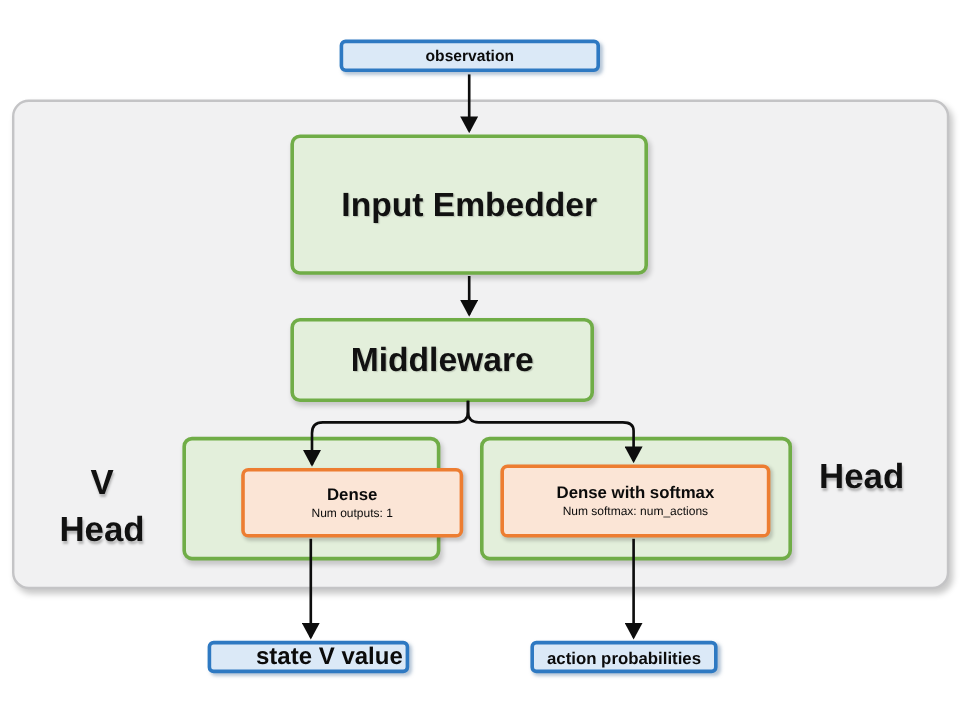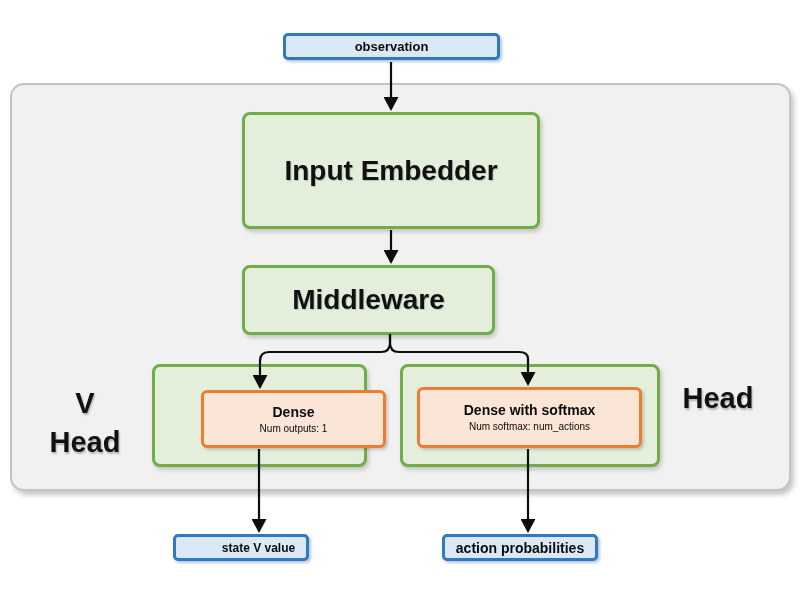--- a/index.html
+++ b/index.html
@@ -35,21 +35,21 @@
     border-radius: 5px;
     display: flex;
     align-items: center;
     justify-content: center;
     font-weight: bold;
     font-size: 13px;
     color: #0b0b0b;
     box-shadow: 2px 2px 3px rgba(120,150,180,0.55);
   }
   #observation  { left: 283px; top: 33px;  width: 217px; height: 27px; }
-  #state-v      { left: 173px; top: 534px; width: 136px; height: 27px; font-size: 12px; padding-left: 35px; }
+  #state-v      { left: 173px; top: 534px; width: 168px; height: 27px; font-size: 20px; padding-left: 35px; }
   #action-prob  { left: 442px; top: 534px; width: 156px; height: 27px; font-size: 14px; }
 
   
   .green-box {
     position: absolute;
     box-sizing: border-box;
     background: #e3efdb;
     border: 3px solid #70ad47;
     border-radius: 8px;
     display: flex;

